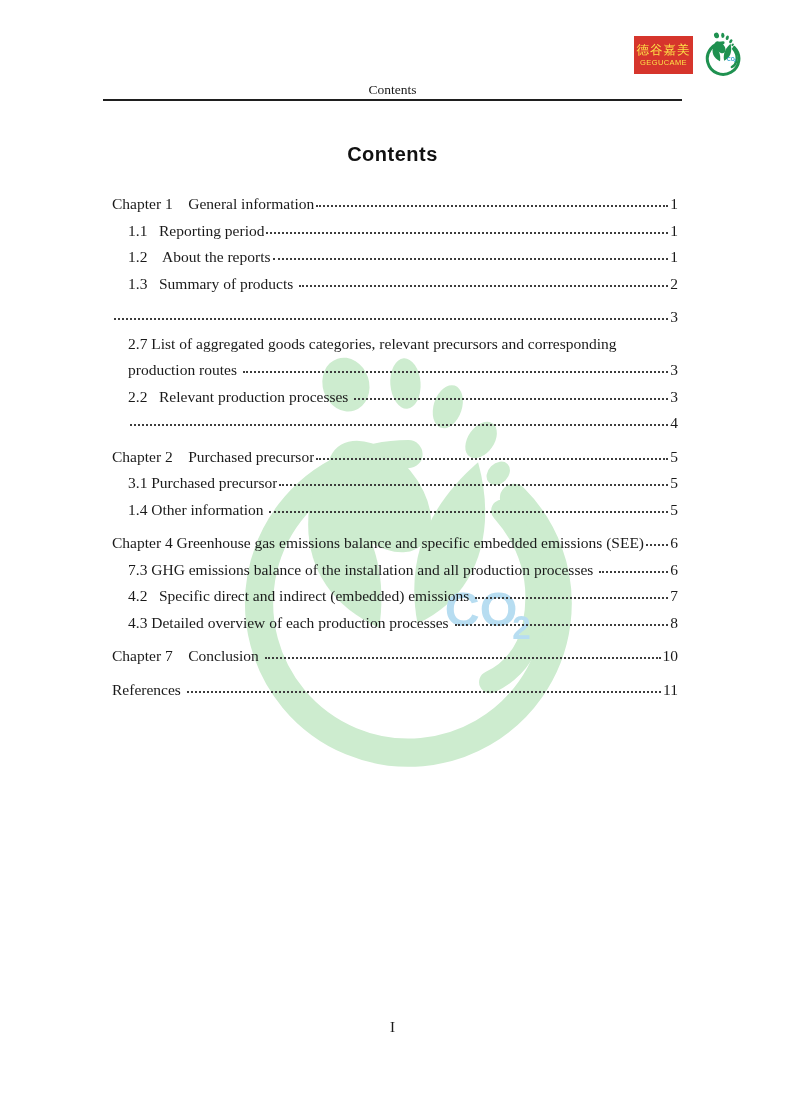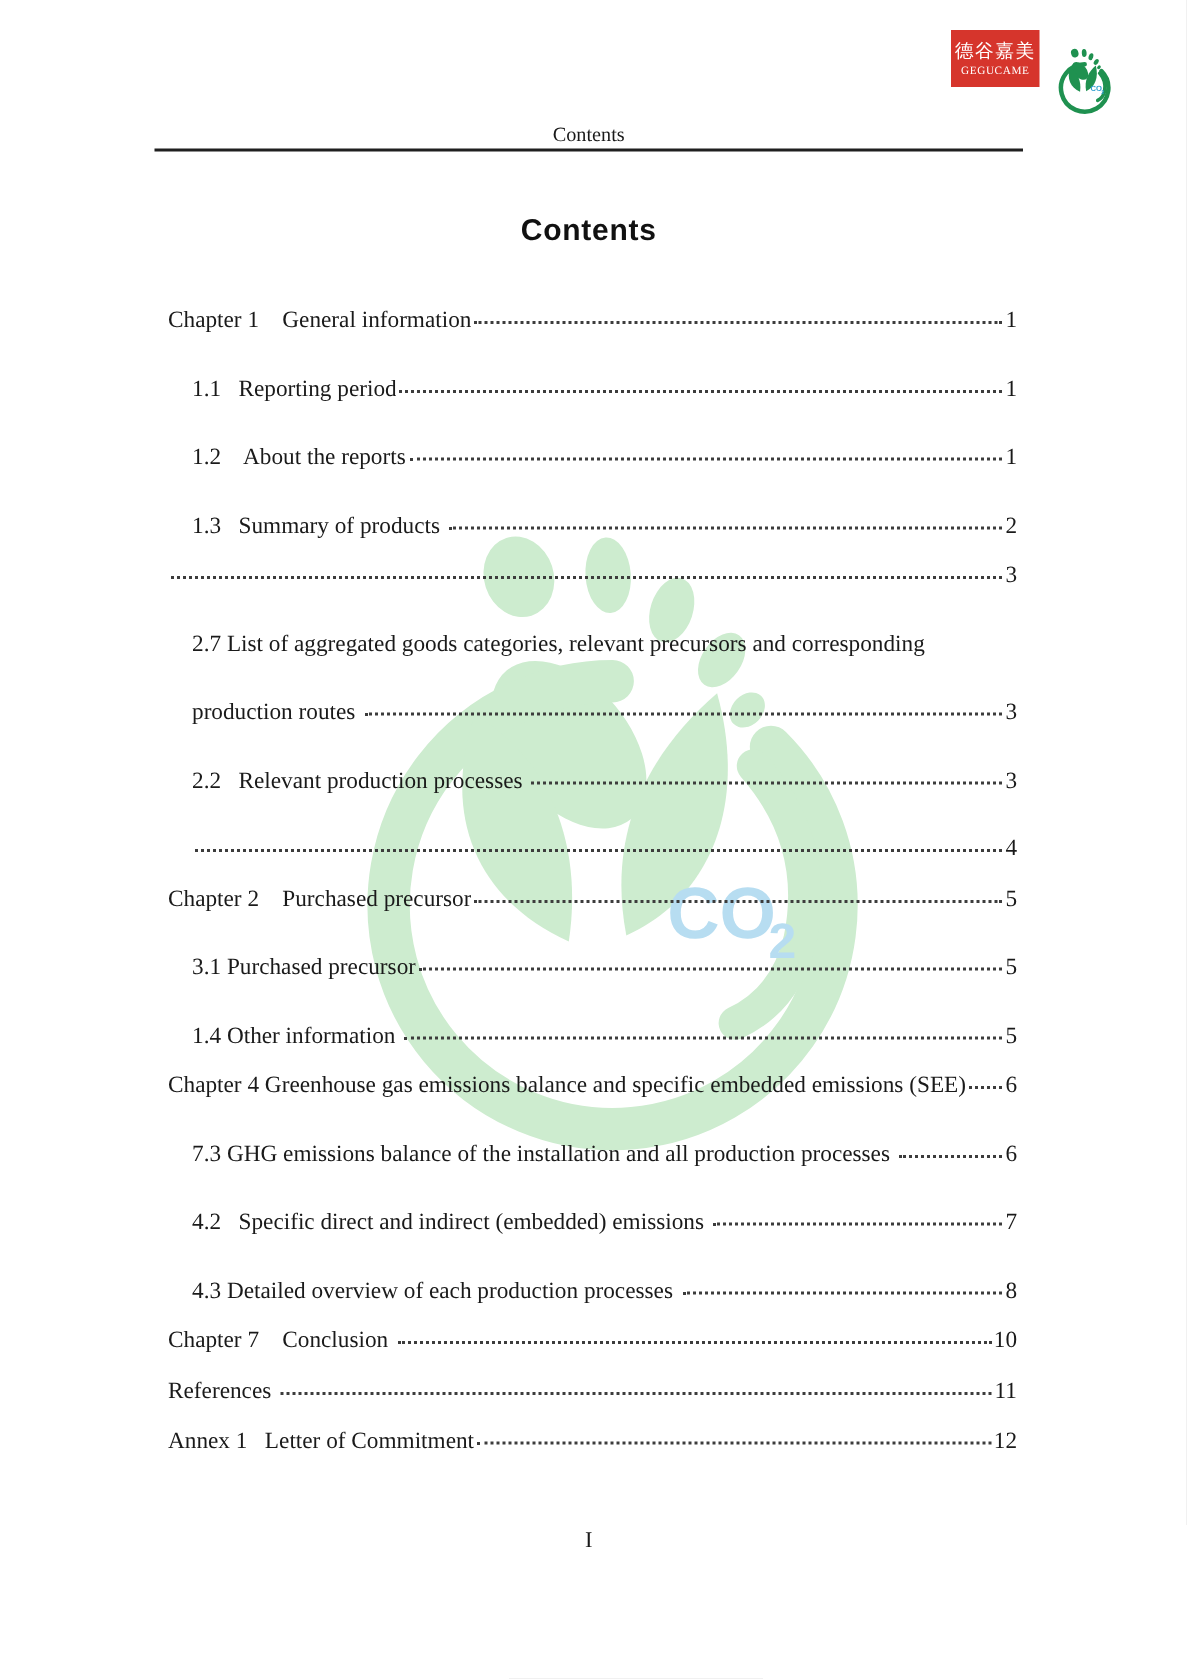--- a/index.html
+++ b/index.html
@@ -14,24 +14,24 @@
     position:absolute; top:82px; left:103px; width:579px;
     text-align:center; font-size:13.5px; z-index:1;
   }
   .header-rule {
     position:absolute; top:99px; left:103px; width:579px; height:0;
     border-top:2px solid #1f1f1f; z-index:1;
   }
 
   
   .logo-red {
-    position:absolute; left:634px; top:20px; width:59px; height:38px;
-    background:#d6352c; color:#ffffff; display:flex; flex-direction:column;
+    position:absolute; left:634px; top:36px; width:59px; height:38px;
+    background:#d6352c; color:#fde047; display:flex; flex-direction:column;
     align-items:center; justify-content:center;
-    font-family:Liberation Serif, serif; z-index:1;
+    font-family:Liberation Sans, sans-serif; z-index:1;
   }
   .logo-red .cn { font-size:12.5px; line-height:14px; letter-spacing:1px; }
   .logo-red .en { font-size:7.5px; line-height:9px; letter-spacing:0.4px; margin-top:1px; }
   .logo-foot {
     position:absolute; left:705px; top:30px; width:37px; height:47px;
     color:#1f9150; --co2:#2f9fd0; z-index:1;
   }
 
   
   .doc-title {
@@ -41,26 +41,26 @@
   }
 
   
   .watermark {
     position:absolute; left:238px; top:333px; width:348px; height:444px;
     color:#cdeccf; --co2:#b7ddf1; z-index:0;
   }
 
   
   .toc {
-    position:absolute; top:198px; left:112px; width:566px; z-index:1;
+    position:absolute; top:188px; left:112px; width:566px; z-index:1;
     font-size:15.5px;
   }
   .toc-row { display:flex; align-items:baseline; height:26.5px; }
   .toc-row.sect { margin-top:7px; }
-  .toc-row.lvl1 { padding-left:16px;margin-top:19px; }
+  .toc-row.lvl1 { padding-left:16px; }
   .toc-text { white-space:pre; flex:0 1 auto; overflow:hidden; }
   .toc-leader {
     flex:1 1 12px; min-width:0; height:0;
     border-bottom:2px dotted #3c3c3c;
     margin:0 2px; transform:translateY(-2px);
   }
   .toc-page { flex:0 0 auto; }
 
   
   .page-num {
@@ -193,22 +193,17 @@
       <div class="toc-row lvl0 sect">
       <span class="toc-text">Chapter 7    Conclusion </span>
       <span class="toc-leader"></span>
       <span class="toc-page">10</span>
     </div>
       <div class="toc-row lvl0 sect">
       <span class="toc-text">References </span>
       <span class="toc-leader"></span>
       <span class="toc-page">11</span>
     </div>
-      <div class="toc-row lvl0 sect">
-      <span class="toc-text">Annex 1   Letter of Commitment</span>
-      <span class="toc-leader"></span>
-      <span class="toc-page">12</span>
-    </div>
     </div>
 
   <div class="page-num">I</div>
 
 </div>
 
 </body></html>

